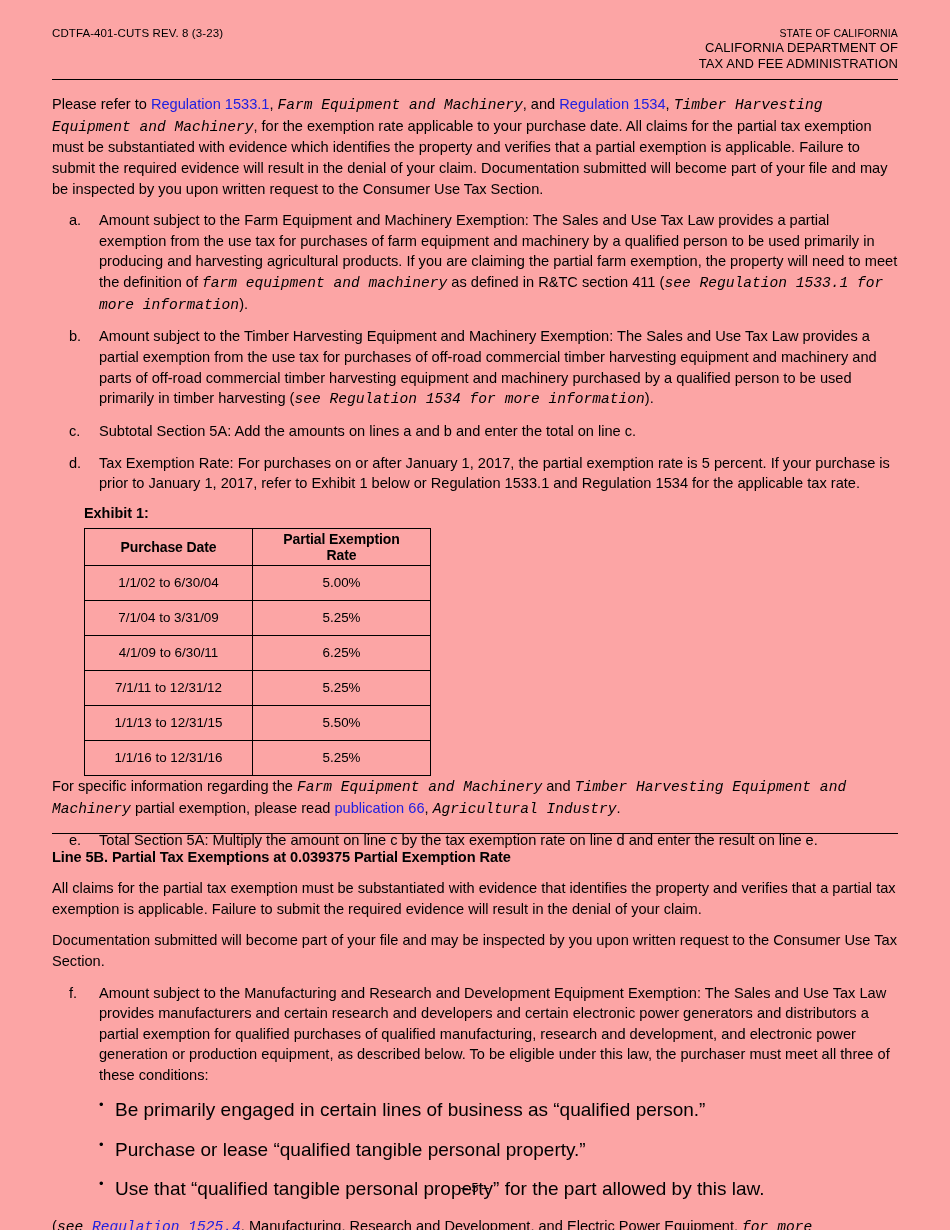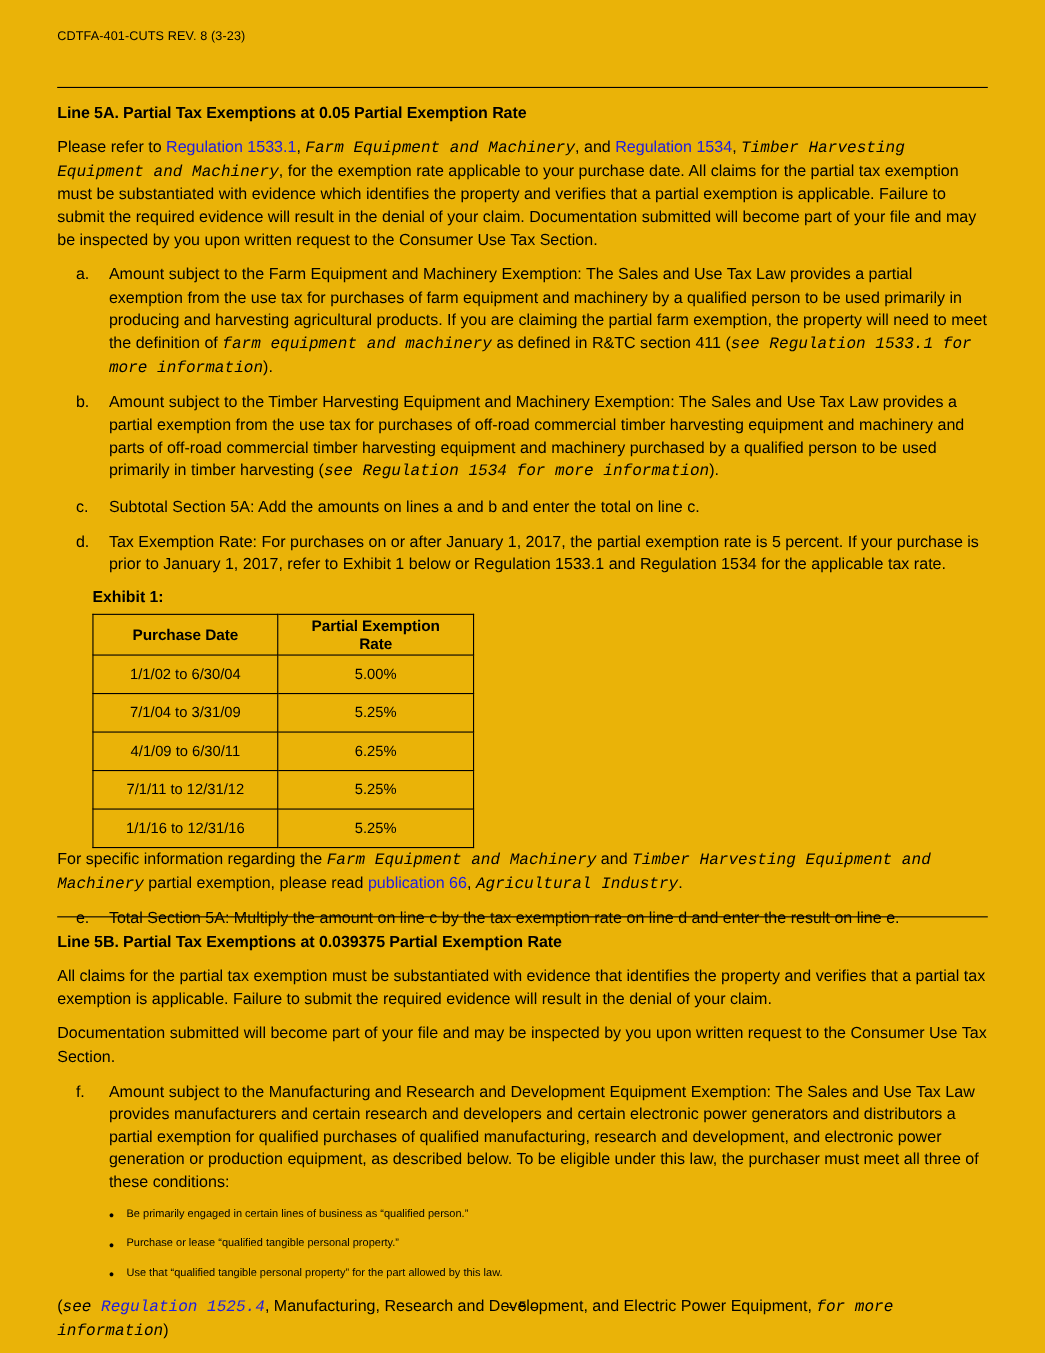--- a/index.html
+++ b/index.html
@@ -10,21 +10,21 @@
   }
   body {
     font-family: "Liberation Sans", sans-serif;
     color: #000000;
   }
   .page {
     position: relative;
     width: 950px;
     height: 1230px;
     margin: 0 auto;
-    background: #eab308;
+    background: #fca5a5;
     box-sizing: border-box;
     overflow: hidden;
   }
 
   
   .doc-header {
     position: absolute;
     top: 27px;
     left: 52px;
     right: 52px;
@@ -101,21 +101,21 @@
   }
   .item.indent-1 { margin-left: 17px; }
 
   
   .bullets {
     list-style: none;
     margin: 0;
     padding: 0;
   }
   .bullets li {
-    font-size: 10px;
+    font-size: 19px;
     line-height: 1.415;
     margin: 0 0 13px 0;
     padding-left: 16px;
     position: relative;
     margin-left: 47px;
   }
   .bullets li::before {
     content: "\2022";
     position: absolute;
     left: 0;
@@ -175,27 +175,31 @@
     font-size: 12.5px;
   }
 </style>
 </head>
 <body>
 
 <div class="page">
 
   <div class="doc-header">
     <div class="form-id">CDTFA-401-CUTS REV. 8 (3-23)</div>
+    <div class="agency">
+      <div class="state-line">STATE OF CALIFORNIA</div>
+      <div class="dept-line">CALIFORNIA DEPARTMENT OF</div>
+      <div class="dept-line">TAX AND FEE ADMINISTRATION</div>
+    </div>
   </div>
 
   <div class="rule" id="rule-top"></div>
 
   <div class="content">
 
-    <h2 class="section-heading">Line 5A. Partial Tax Exemptions at 0.05 Partial Exemption Rate</h2>
 
     <p class="para"><span>Please refer to </span><a class="lnk" href="#">Regulation 1533.1</a><span>, </span><em>Farm Equipment and Machinery</em><span>, and </span><a class="lnk" href="#">Regulation 1534</a><span>, </span><em>Timber Harvesting Equipment and Machinery</em><span>, for the exemption rate applicable to your purchase date. All claims for the partial tax exemption must be substantiated with evidence which identifies the property and verifies that a partial exemption is applicable. Failure to submit the required evidence will result in the denial of your claim. Documentation submitted will become part of your file and may be inspected by you upon written request to the Consumer Use Tax Section.</span></p>
 
     <div class="item indent-1">
       <span class="marker">a.</span>
       <span class="item-body"><span>Amount subject to the Farm Equipment and Machinery Exemption: The Sales and Use Tax Law provides a partial exemption from the use tax for purchases of farm equipment and machinery by a qualified person to be used primarily in producing and harvesting agricultural products. If you are claiming the partial farm exemption, the property will need to meet the definition of </span><em>farm equipment and machinery</em><span> as defined in R&amp;TC section 411 (</span><em>see Regulation 1533.1 for more information</em><span>).</span></span>
     </div>
 
     <div class="item indent-1">
       <span class="marker">b.</span>
@@ -236,20 +240,24 @@
         </tr>
         <tr>
           <td>4/1/09 to 6/30/11</td>
           <td>6.25%</td>
         </tr>
         <tr>
           <td>7/1/11 to 12/31/12</td>
           <td>5.25%</td>
         </tr>
         <tr>
+          <td>1/1/13 to 12/31/15</td>
+          <td>5.50%</td>
+        </tr>
+        <tr>
           <td>1/1/16 to 12/31/16</td>
           <td>5.25%</td>
         </tr>
       </tbody>
     </table>
 
     <p class="para after-table"><span>For specific information regarding the </span><em>Farm Equipment and Machinery</em><span> and </span><em>Timber Harvesting Equipment and Machinery</em><span> partial exemption, please read </span><a class="lnk" href="#">publication 66</a><span>, </span><em>Agricultural Industry</em><span>.</span></p>
 
     <div class="item indent-1">
       <span class="marker">e.</span>

